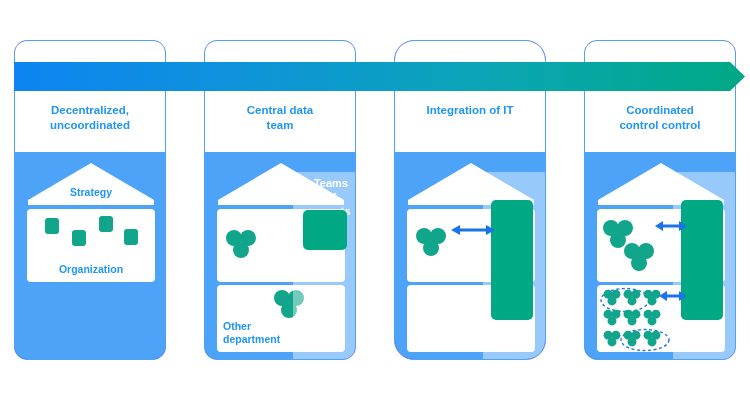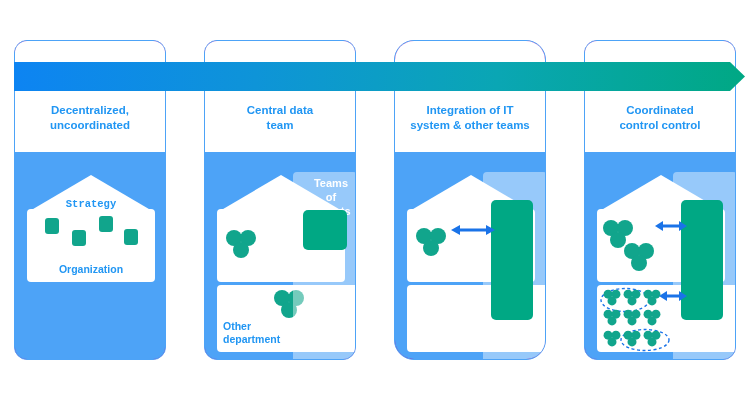--- a/index.html
+++ b/index.html
@@ -92,24 +92,23 @@
   .house {
     position: absolute;
     left: 12px;
     top: 10px;
     width: 128px;
     height: 190px;
   }
   .roof {
     position: absolute;
     left: 0;
-    top: 12px;
+    top: 0;
     width: 128px;
     height: 44px;
-    font-family: Liberation Mono, monospace;
   }
   .roof svg { display: block; }
   .roof-label {
     position: absolute;
     left: 0;
     width: 128px;
     top: 24px;
     text-align: center;
     color: #2196f3;
     font-size: 10.5px;
@@ -117,21 +116,21 @@
   }
 
   .floor {
     position: absolute;
     left: 0;
     width: 128px;
     background: #ffffff;
     border-radius: 4px;
   }
   .floor-mid { top: 47px;  height: 73px; }
-  .floor-bot { top: 123px; height: 67px; padding-left: 45px; }
+  .floor-bot { top: 123px; height: 67px; }
   .floor-label {
     position: absolute;
     left: 4px;
     right: 4px;
     bottom: 6px;
     text-align: center;
     color: #2196f3;
     font-size: 10.5px;
     font-weight: bold;
     line-height: 13px;
@@ -290,21 +289,20 @@
         </div>
 
       </div>
     </div>
   </div>
 
   <div class="card" style="left:394px;border-radius:20px;">
     <div class="card-head">
       <div class="card-caption">
         <span>Integration of IT</span><br>
-        <span>system &amp; other teams</span>
       </div>
     </div>
 
     <div class="card-body">
       <div class="house">
 
         <div class="roof">
           <svg width="128" height="44" viewBox="0 0 128 44">
             <path d="M64,1 L127,38 L127,43 L1,43 L1,38 Z" fill="#ffffff"></path>
           </svg>

